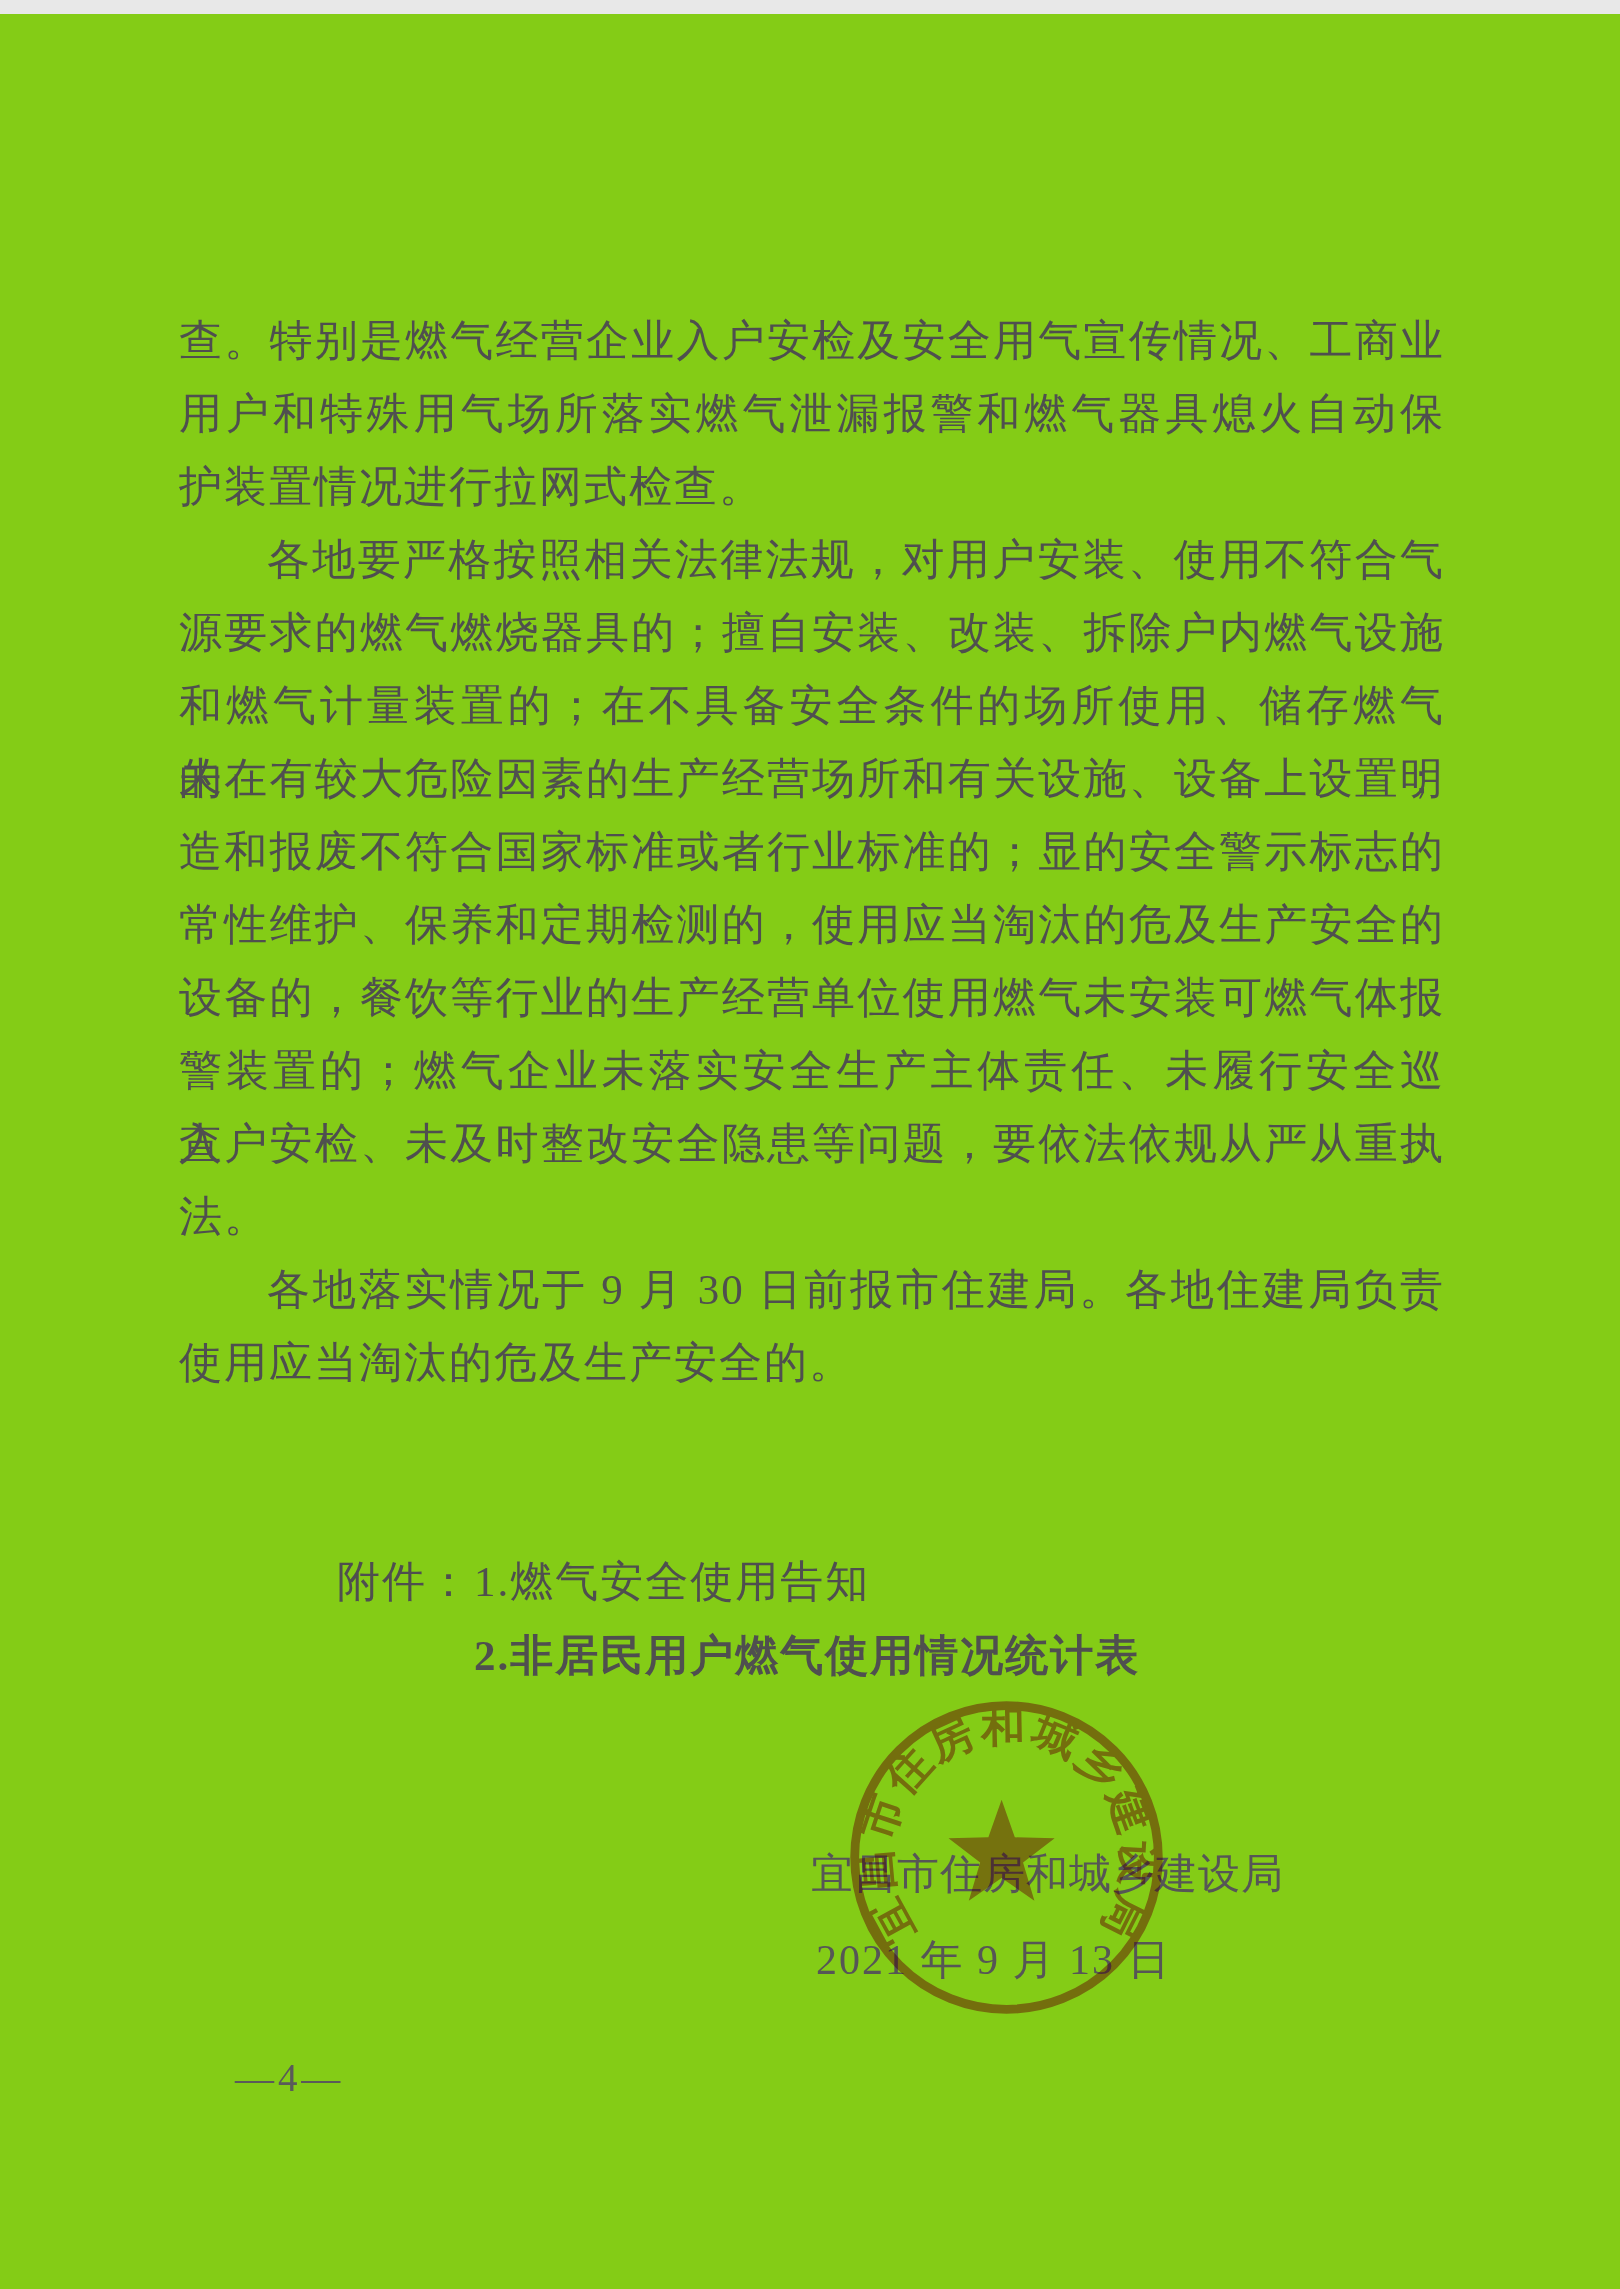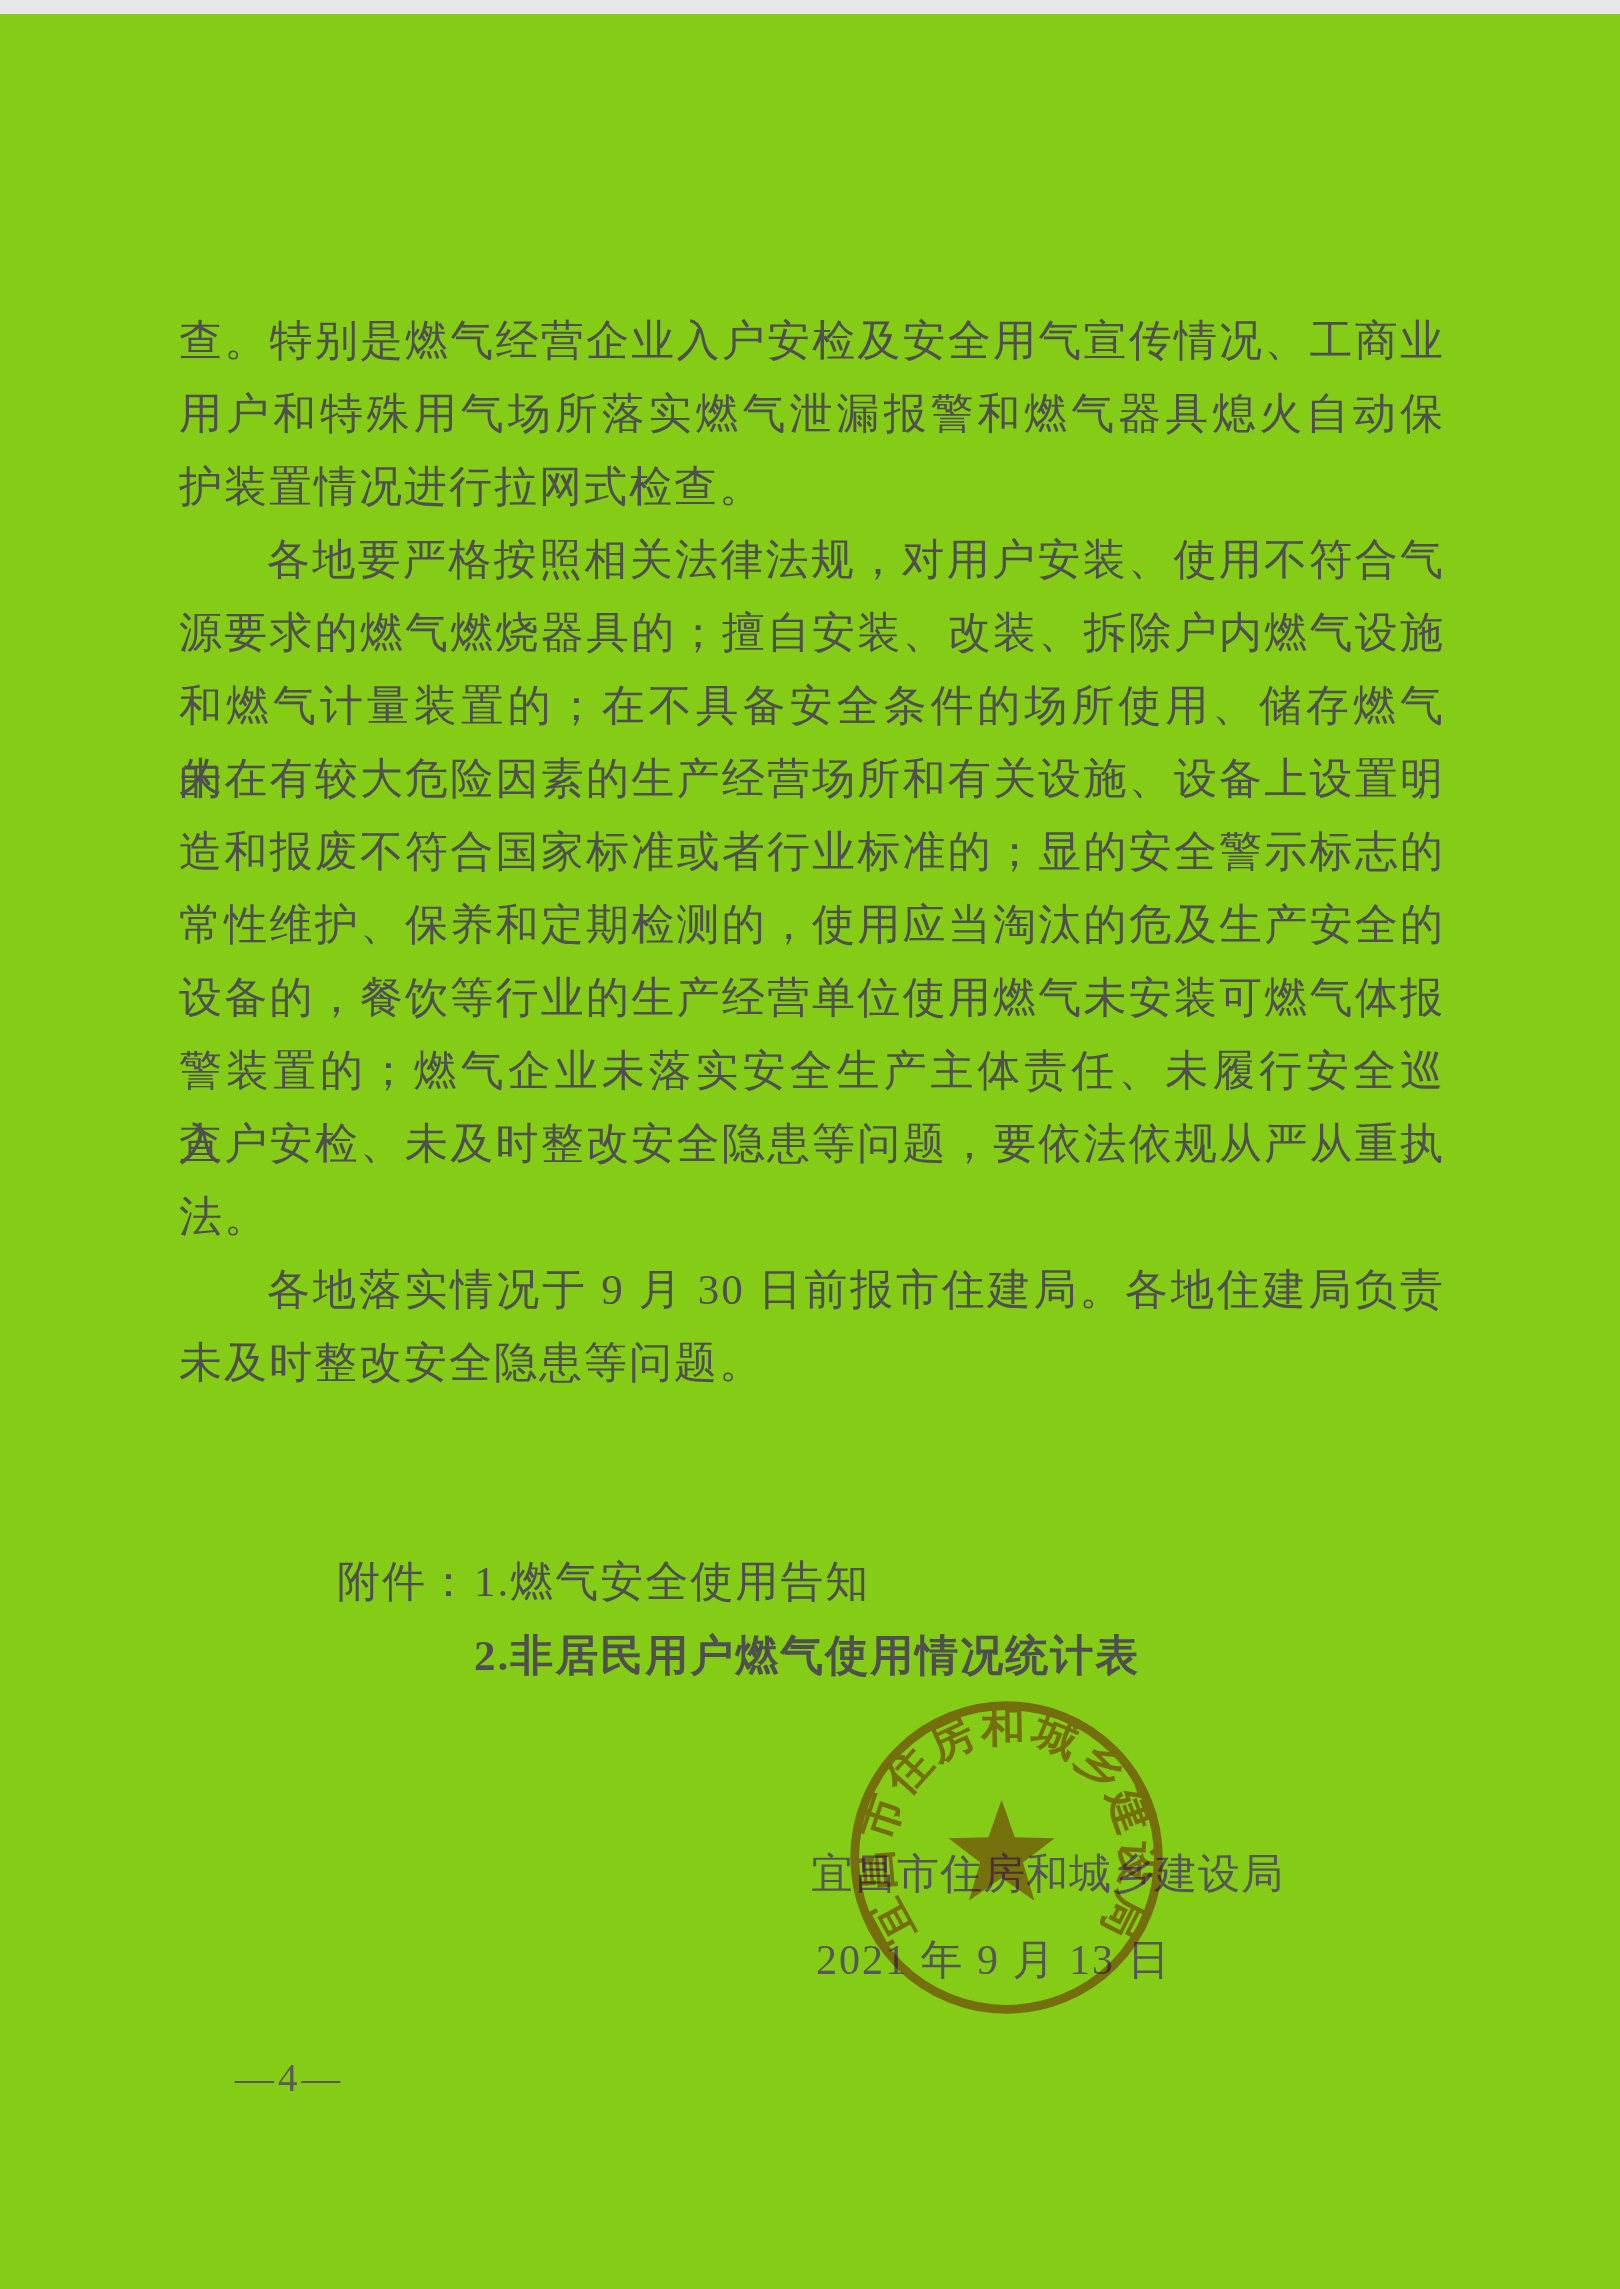--- a/index.html
+++ b/index.html
@@ -93,21 +93,21 @@
     <div class="bl">源要求的燃气燃烧器具的；擅自安装、改装、拆除户内燃气设施</div>
     <div class="bl">和燃气计量装置的；在不具备安全条件的场所使用、储存燃气的；</div>
     <div class="bl">未在有较大危险因素的生产经营场所和有关设施、设备上设置明</div>
     <div class="bl">造和报废不符合国家标准或者行业标准的；显的安全警示标志的</div>
     <div class="bl">常性维护、保养和定期检测的，使用应当淘汰的危及生产安全的</div>
     <div class="bl">设备的，餐饮等行业的生产经营单位使用燃气未安装可燃气体报</div>
     <div class="bl">警装置的；燃气企业未落实安全生产主体责任、未履行安全巡查、</div>
     <div class="bl">入户安检、未及时整改安全隐患等问题，要依法依规从严从重执</div>
     <div class="bl left">法。</div>
     <div class="bl indent">各地落实情况于 9 月 30 日前报市住建局。各地住建局负责</div>
-    <div class="bl left">未及时整改安全隐患等问题。</div>
+    <div class="bl left">使用应当淘汰的危及生产安全的。</div>
   </div>
 
   <div class="attachments">
     <div>
       <span class="att-label">附件：</span><span>1.燃气安全使用告知</span>
     </div>
     <div class="att-item2">2.非居民用户燃气使用情况统计表</div>
   </div>
 
   <div class="sig-agency">宜昌市住房和城乡建设局</div>

